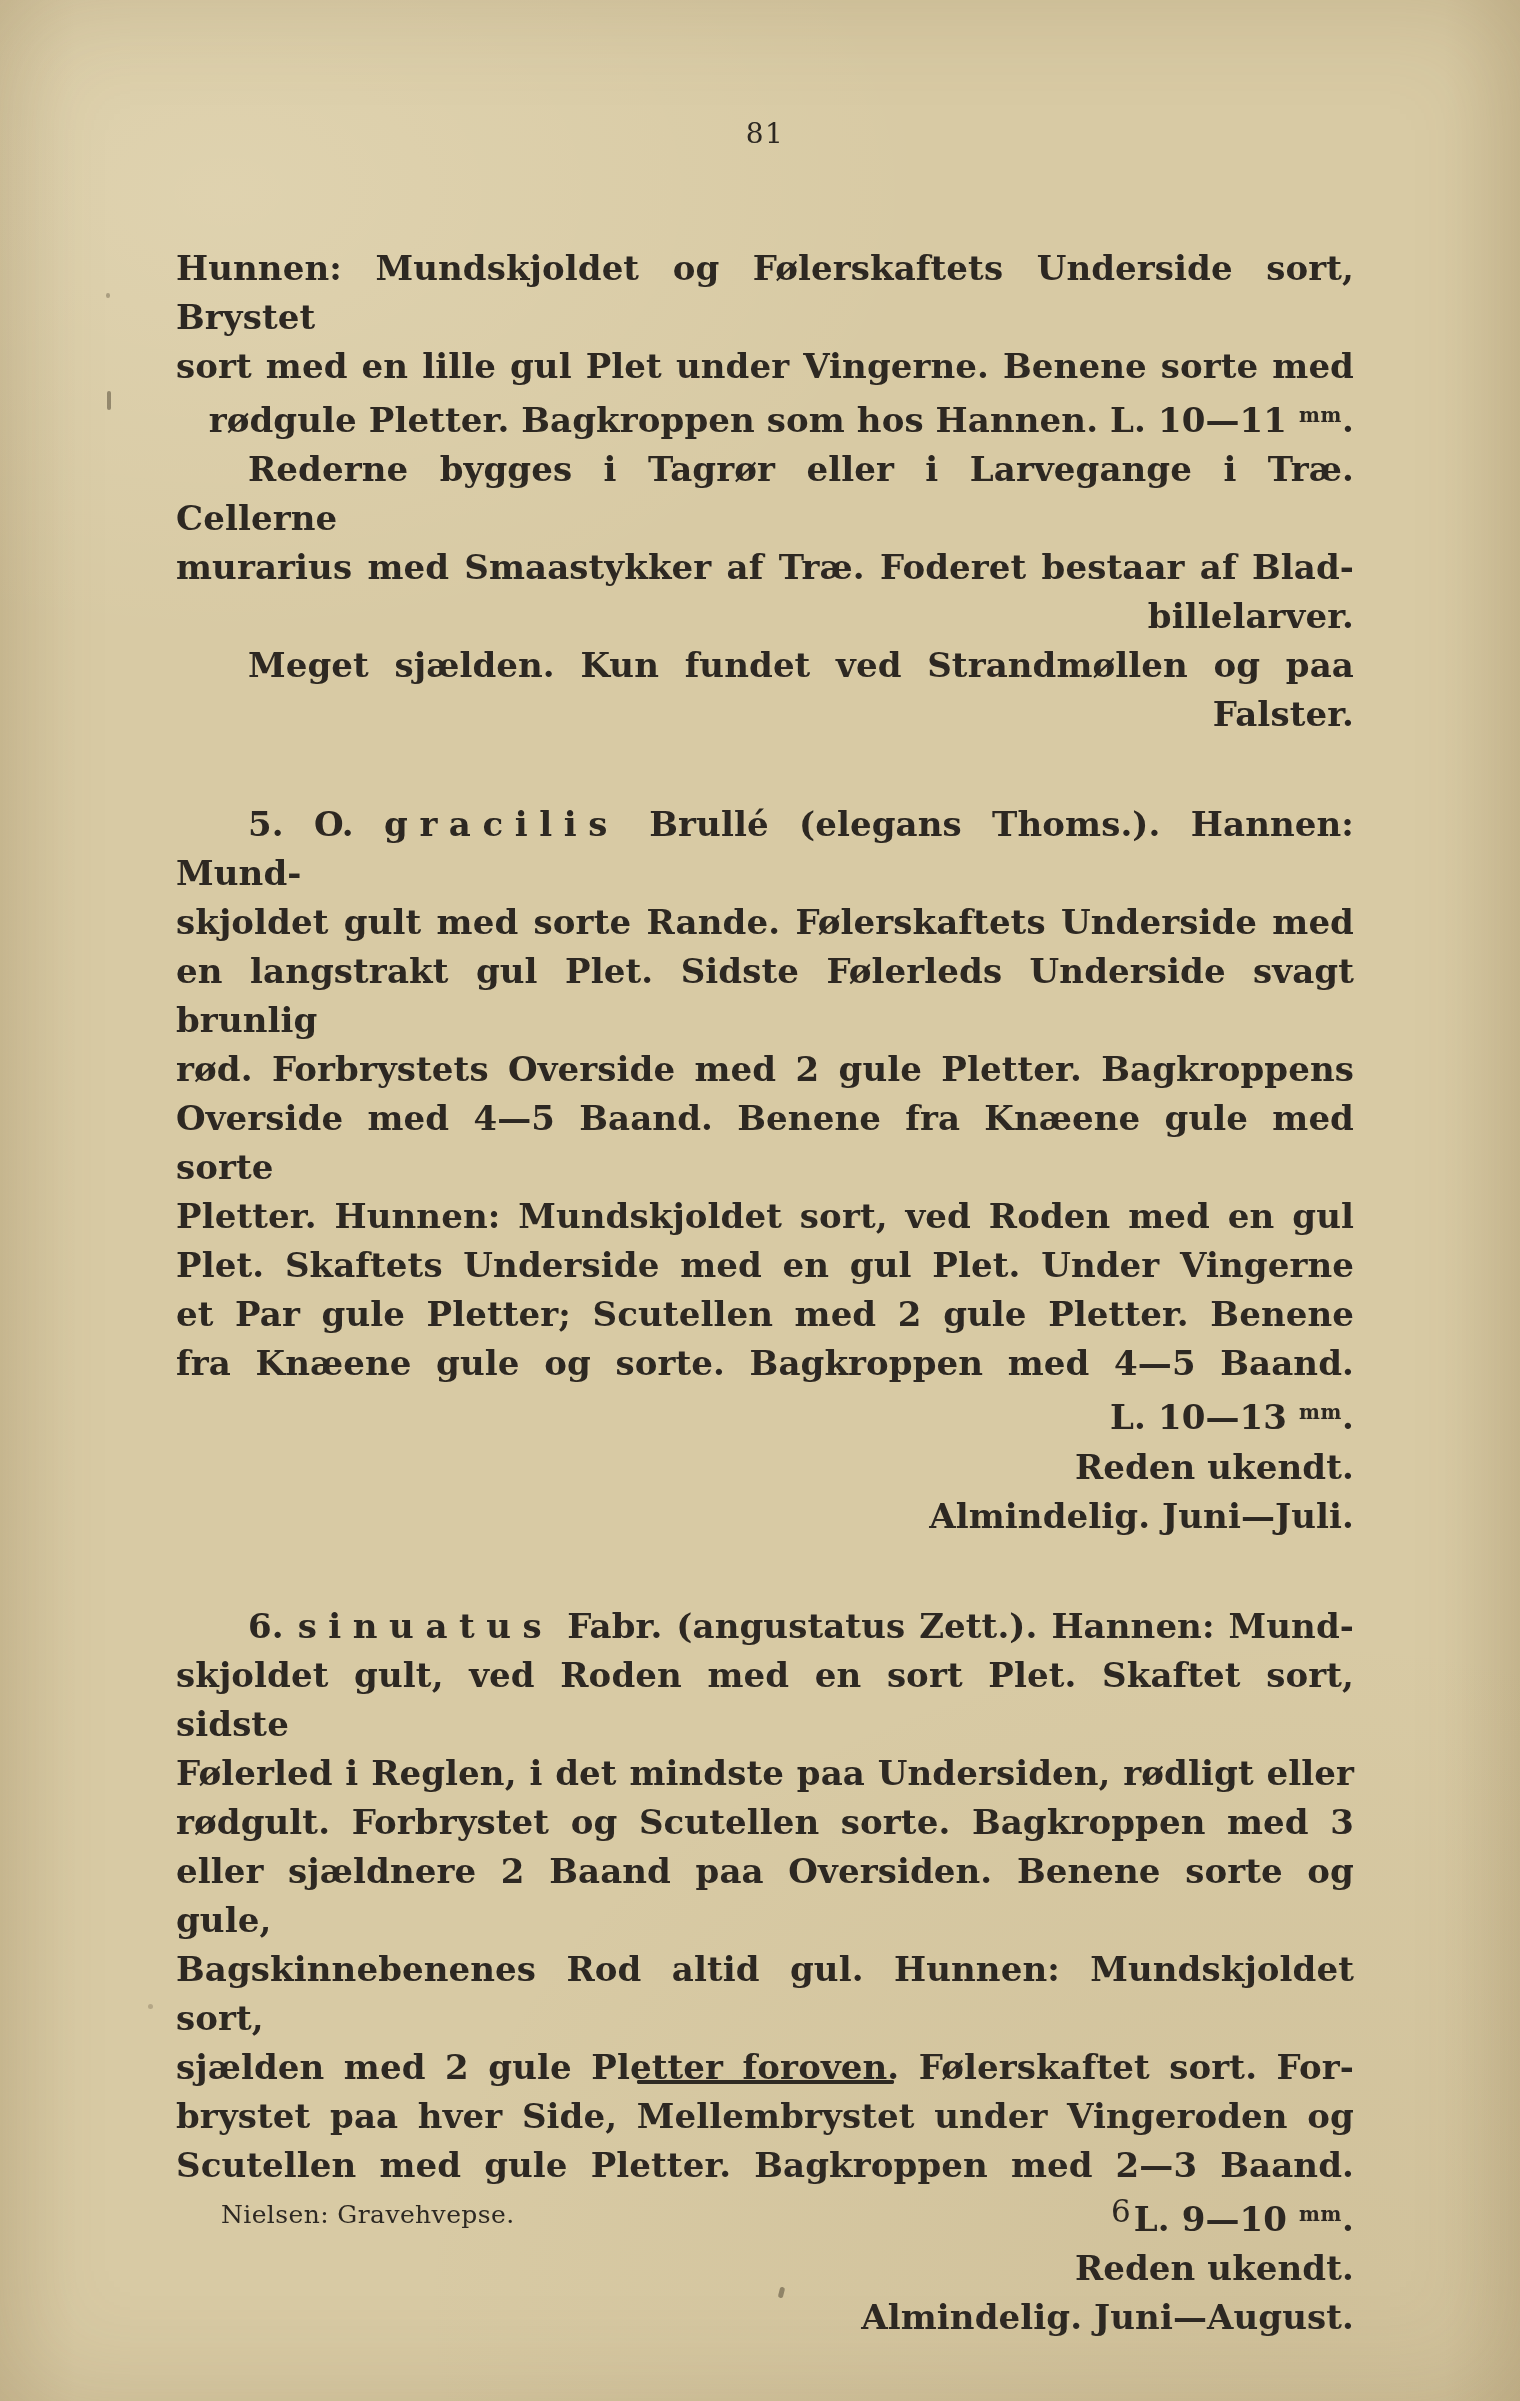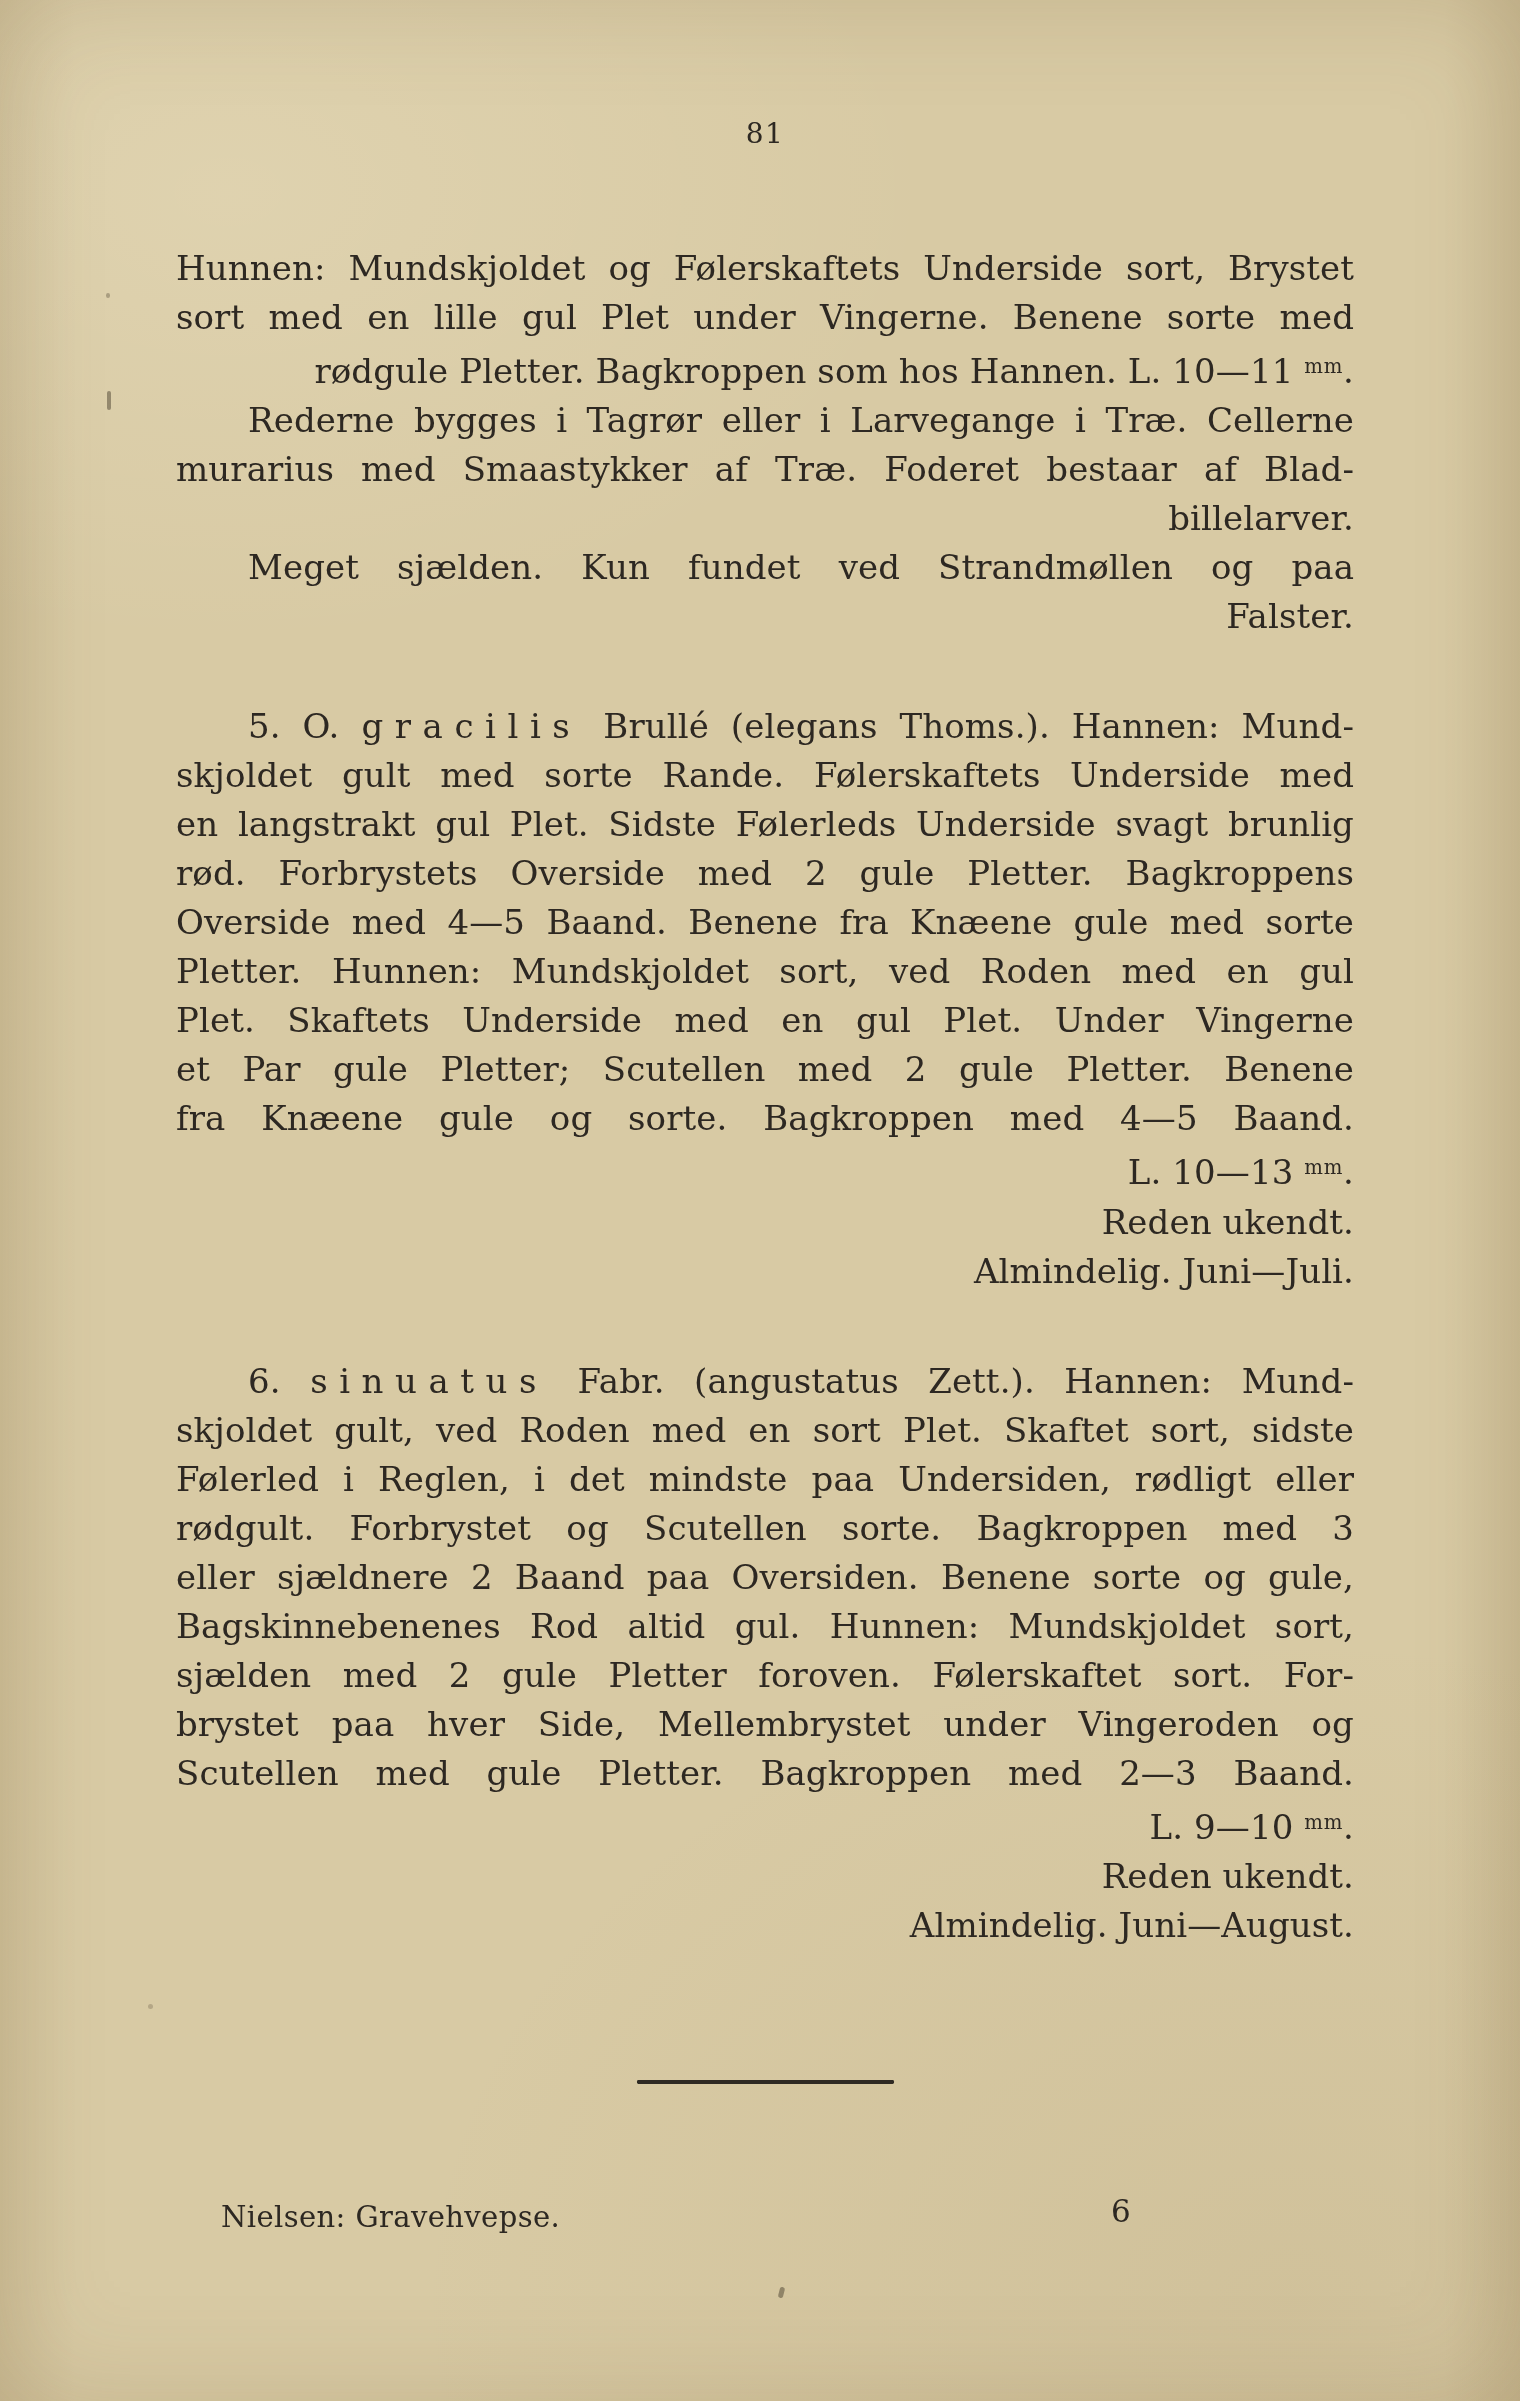--- a/index.html
+++ b/index.html
@@ -26,20 +26,21 @@
     top: 117px; left: 176px; width: 1178px;
     text-align: center;
     font-size: 28px;
     letter-spacing: 1.4px;
   }
   .text-block {
     position: absolute;
     top: 244px; left: 176px; width: 1178px;
     font-size: 34px;
     line-height: 49px;
+    font-weight: bold;
   }
   .paragraph.gap { margin-top: 61px; }
   .line { text-align: right; }
   .line.fill { text-align: justify; text-align-last: justify; }
   .line.indent { text-indent: 72px; }
   .sup {
     font-size: 58%;
     vertical-align: 0.52em;
     letter-spacing: 0.7px;
   }
@@ -48,21 +49,21 @@
   .rule {
     position: absolute;
     left: 637px; top: 2080px;
     width: 257px; height: 3.6px;
     background: #2f2a23;
     border-radius: 1.4px;
   }
   .footer-left {
     position: absolute;
     left: 221px; top: 2200px;
-    font-size: 29px;
+    font-size: 25px;
     letter-spacing: 0.4px;
   }
   .footer-right {
     position: absolute;
     left: 1111px; top: 2193px;
     font-size: 31px;
   }
   .speck { position: absolute; background: rgba(60,50,35,0.45); }
   .speck.s1 { left: 107px; top: 391px; width: 3.6px; height: 18.7px; border-radius: 2.2px; }
   .speck.s2 { left: 106px; top: 293px; width: 4.3px; height: 5px; border-radius: 50%; opacity: .7; }

